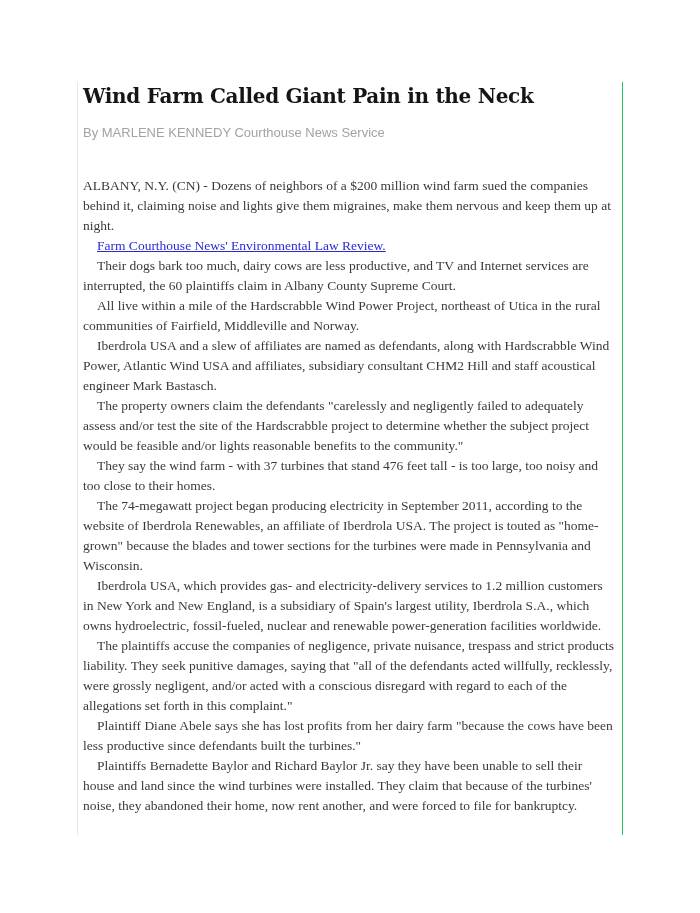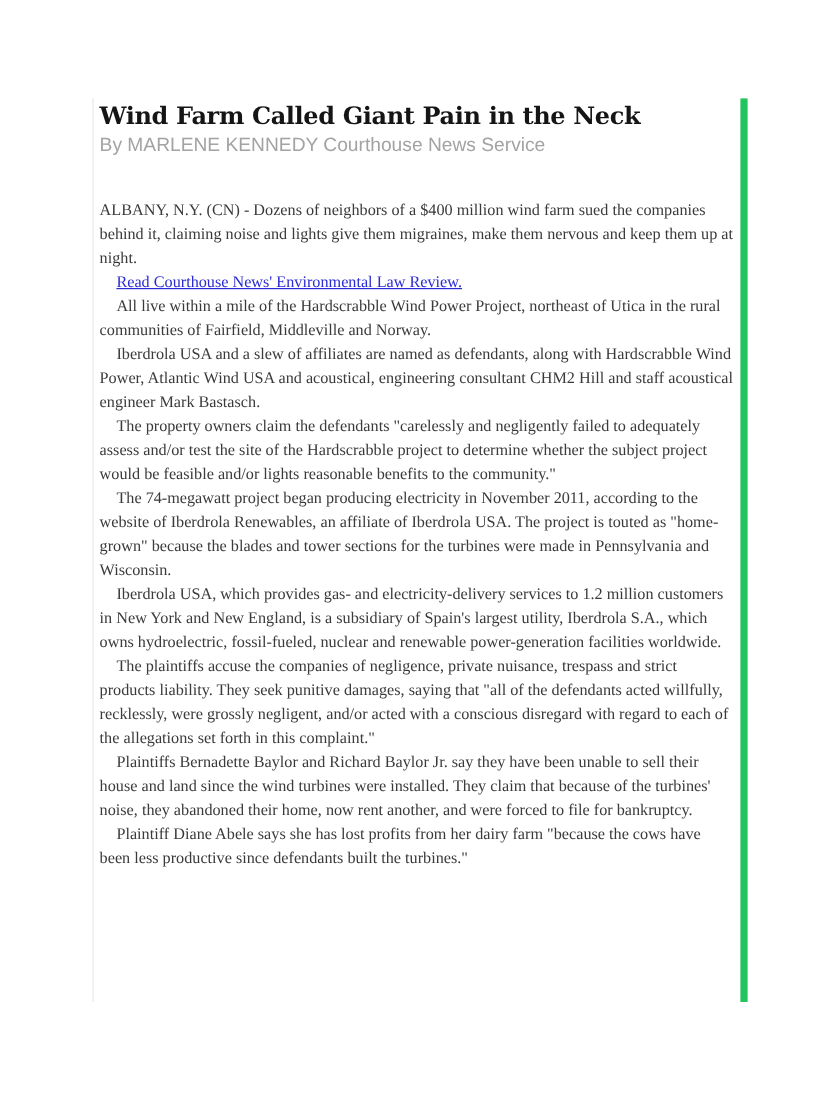--- a/index.html
+++ b/index.html
@@ -17,37 +17,37 @@
     background: #ffffff;
   }
   .article-column {
     position: absolute;
     left: 77px;
     top: 82px;
     width: 546px;
     min-height: 753px;
     box-sizing: border-box;
     border-left: 1px solid #e8e8e8;
-    border-right: 6px solid #22c55e;
+    border-right: 1px solid #22c55e;
     padding: 2px 6px 0 5px;
     background: #ffffff;
   }
   .article-title {
     margin: 0;
     font-family: "DejaVu Serif", "Liberation Serif", serif;
     font-weight: bold;
     font-size: 20px;
     line-height: 25px;
     letter-spacing: -0.3px;
     color: #151515;
   }
   .article-byline {
-    margin-top: 6px;
+    margin-top: 17px;
     font-family: "Liberation Sans", sans-serif;
-    font-size: 16px;
+    font-size: 13px;
     line-height: 13px;
     color: #a3a3a3;
   }
   .article-body {
     margin-top: 37px;
     font-family: "Liberation Serif", serif;
     font-size: 13.5px;
     line-height: 20px;
     color: #3a3a3a;
     text-align: left;
@@ -70,39 +70,41 @@
 
 <div class="page">
   <div class="article-column">
 
     <h1 class="article-title">Wind Farm Called Giant Pain in the Neck</h1>
 
     <div class="article-byline">By MARLENE KENNEDY Courthouse News Service</div>
 
     <div class="article-body">
 
-      <p class="no-indent">ALBANY, N.Y. (CN) - Dozens of neighbors of a $400 million wind farm sued the companies behind it, claiming noise and lights give them migraines, make them nervous and keep them up at night.</p>
+      <p class="no-indent">ALBANY, N.Y. (CN) - Dozens of neighbors of a $200 million wind farm sued the companies behind it, claiming noise and lights give them migraines, make them nervous and keep them up at night.</p>
 
-      <p><a href="#">Read Courthouse News' Environmental Law Review.</a></p>
+      <p><a href="#">Farm Courthouse News' Environmental Law Review.</a></p>
 
+      <p>Their dogs bark too much, dairy cows are less productive, and TV and Internet services are interrupted, the 60 plaintiffs claim in Albany County Supreme Court.</p>
 
       <p>All live within a mile of the Hardscrabble Wind Power Project, northeast of Utica in the rural communities of Fairfield, Middleville and Norway.</p>
 
-      <p>Iberdrola USA and a slew of affiliates are named as defendants, along with Hardscrabble Wind Power, Atlantic Wind USA and acoustical, engineering consultant CHM2 Hill and staff acoustical engineer Mark Bastasch.</p>
+      <p>Iberdrola USA and a slew of affiliates are named as defendants, along with Hardscrabble Wind Power, Atlantic Wind USA and affiliates, subsidiary consultant CHM2 Hill and staff acoustical engineer Mark Bastasch.</p>
 
       <p>The property owners claim the defendants "carelessly and negligently failed to adequately assess and/or test the site of the Hardscrabble project to determine whether the subject project would be feasible and/or lights reasonable benefits to the community."</p>
 
+      <p>They say the wind farm - with 37 turbines that stand 476 feet tall - is too large, too noisy and too close to their homes.</p>
 
-      <p>The 74-megawatt project began producing electricity in November 2011, according to the website of Iberdrola Renewables, an affiliate of Iberdrola USA. The project is touted as "home-grown" because the blades and tower sections for the turbines were made in Pennsylvania and Wisconsin.</p>
+      <p>The 74-megawatt project began producing electricity in September 2011, according to the website of Iberdrola Renewables, an affiliate of Iberdrola USA. The project is touted as "home-grown" because the blades and tower sections for the turbines were made in Pennsylvania and Wisconsin.</p>
 
       <p>Iberdrola USA, which provides gas- and electricity-delivery services to 1.2 million customers in New York and New England, is a subsidiary of Spain's largest utility, Iberdrola S.A., which owns hydroelectric, fossil-fueled, nuclear and renewable power-generation facilities worldwide.</p>
 
       <p>The plaintiffs accuse the companies of negligence, private nuisance, trespass and strict products liability. They seek punitive damages, saying that "all of the defendants acted willfully, recklessly, were grossly negligent, and/or acted with a conscious disregard with regard to each of the allegations set forth in this complaint."</p>
 
 
+      <p>Plaintiff Diane Abele says she has lost profits from her dairy farm "because the cows have been less productive since defendants built the turbines."</p>
+
       <p>Plaintiffs Bernadette Baylor and Richard Baylor Jr. say they have been unable to sell their house and land since the wind turbines were installed. They claim that because of the turbines' noise, they abandoned their home, now rent another, and were forced to file for bankruptcy.</p>
-
-      <p>Plaintiff Diane Abele says she has lost profits from her dairy farm "because the cows have been less productive since defendants built the turbines."</p>
 
 
     </div>
   </div>
 </div>
 
 </body></html>

